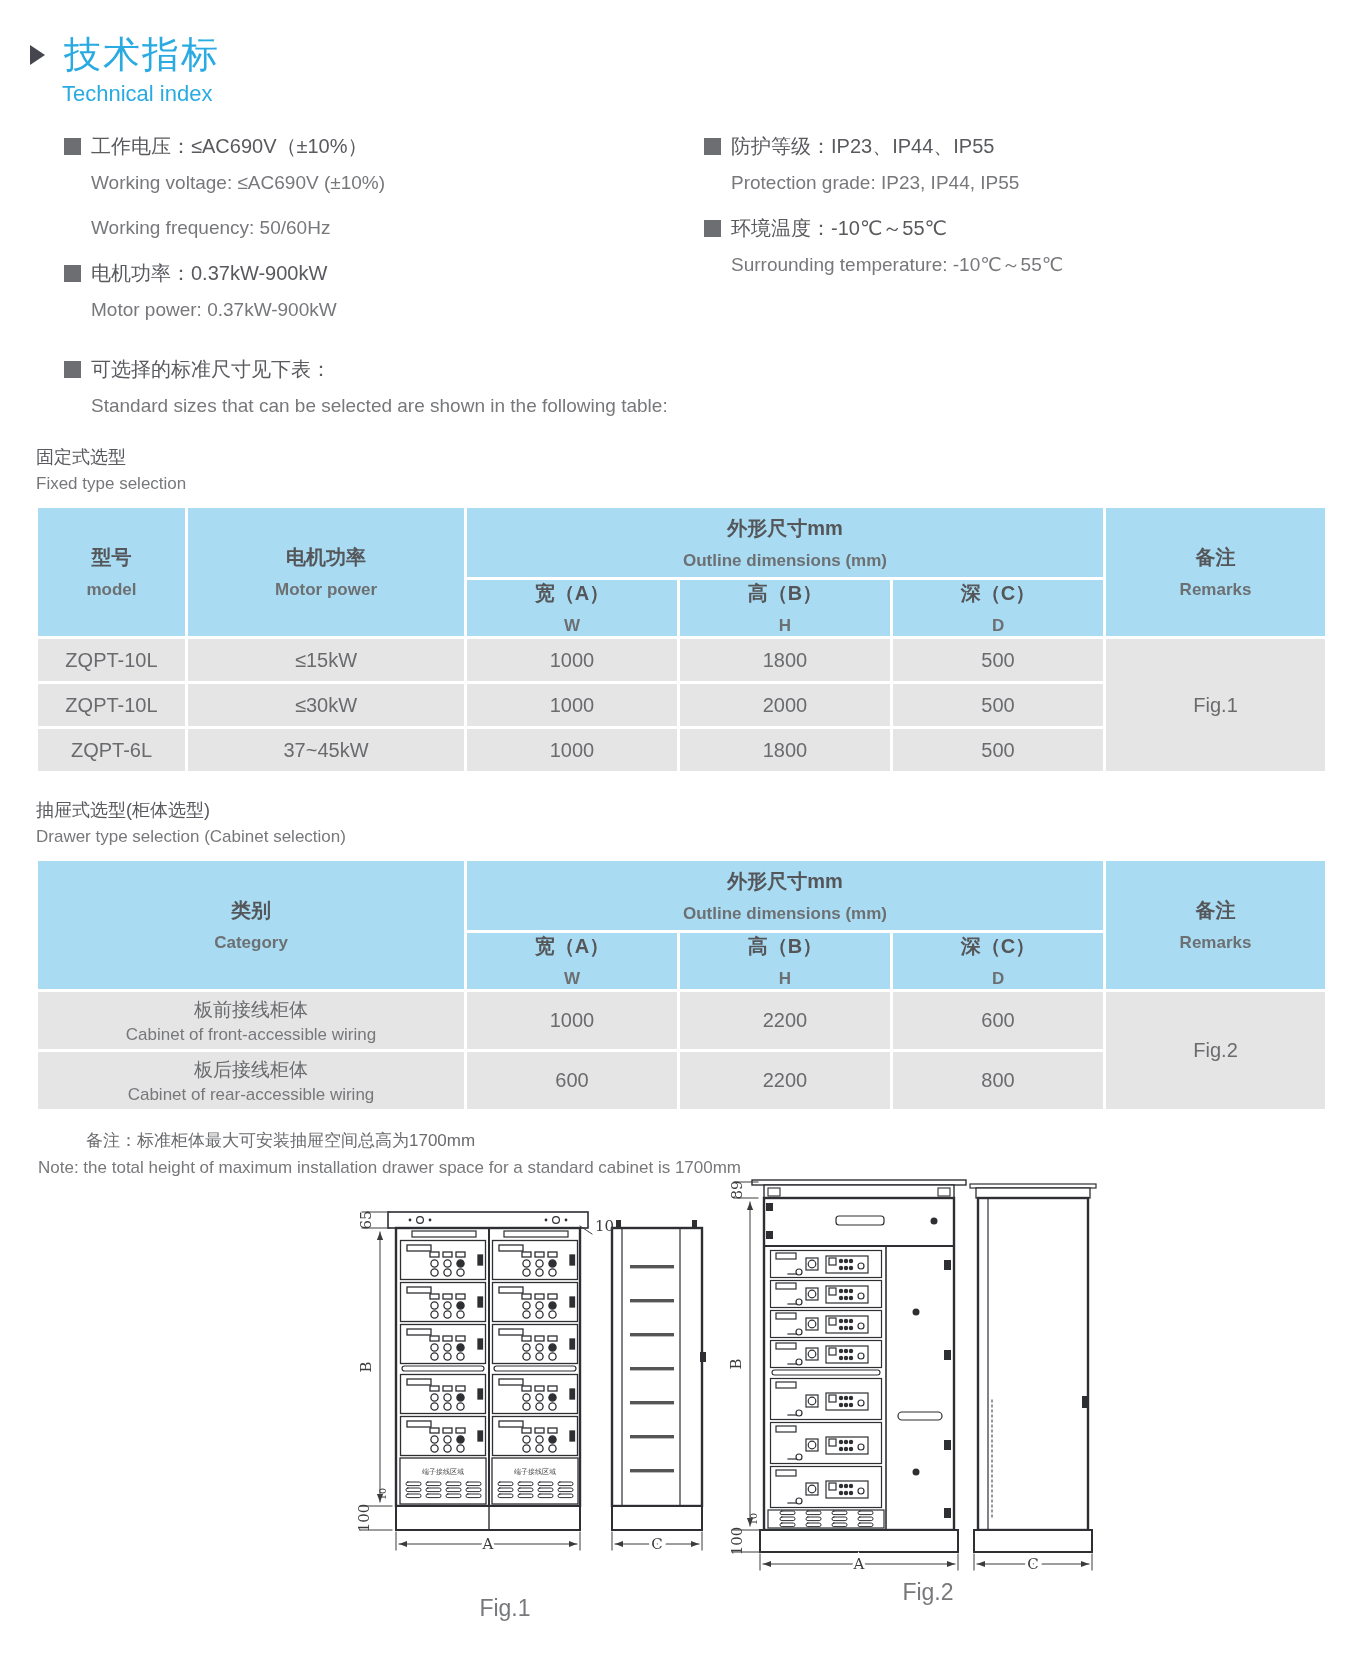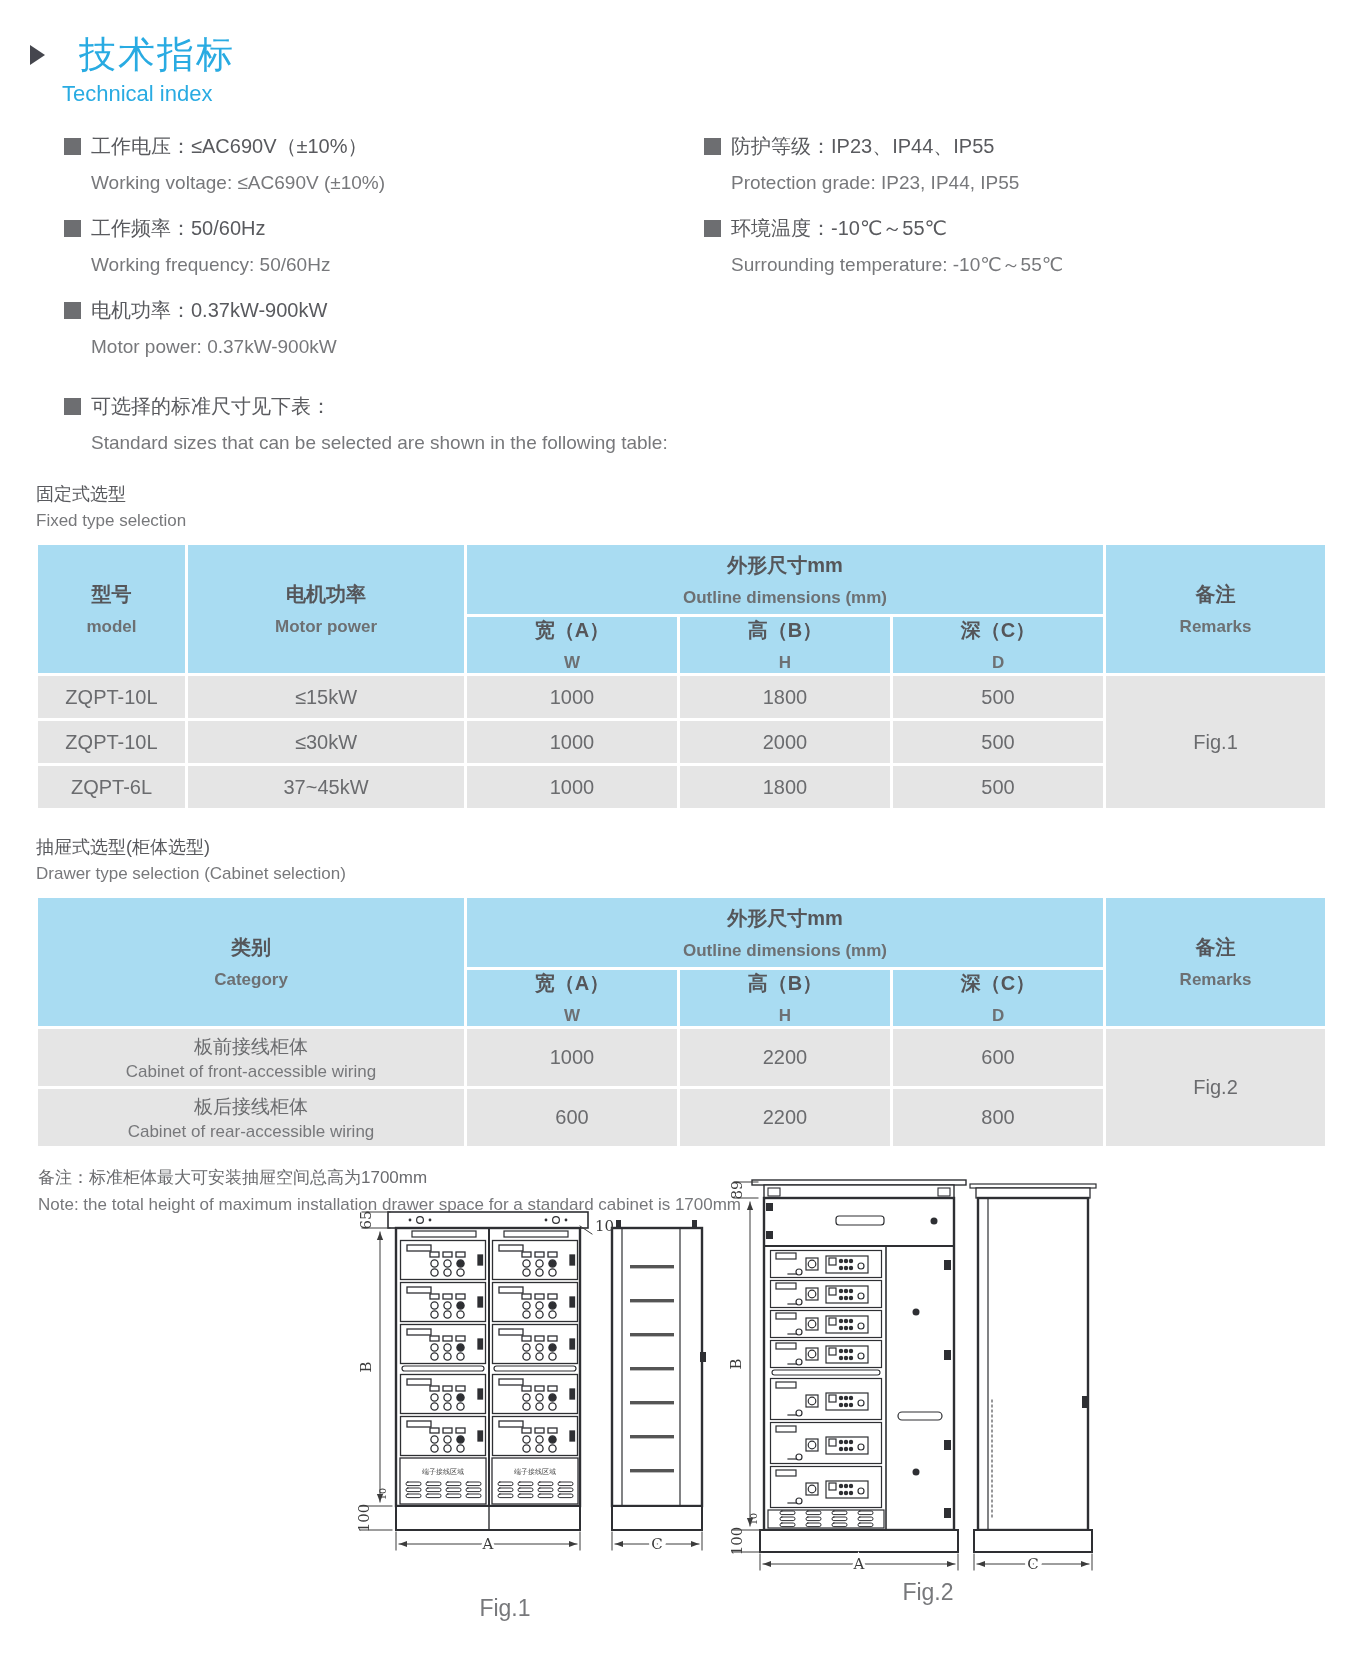--- a/index.html
+++ b/index.html
@@ -1,21 +1,21 @@
 <!DOCTYPE html>
 <html><head>
 <meta charset="utf-8">
 <style>
   html,body{margin:0;padding:0;background:#fff;}
   body{width:1357px;height:1660px;position:relative;overflow:hidden;
        font-family:"Liberation Sans","DejaVu Sans",sans-serif;}
   .page{position:relative;width:1357px;height:1660px;}
 
   
-  .title-row{display:flex;align-items:center;gap:34px;padding:36px 0 0 30px;}
+  .title-row{display:flex;align-items:center;gap:19px;padding:36px 0 0 30px;}
   .tri{width:0;height:0;border-left:15px solid #45464e;border-top:10px solid transparent;
        border-bottom:10px solid transparent;}
   .page-title{font-size:37px;color:#29abe2;font-weight:500;letter-spacing:2px;line-height:1;}
   .page-subtitle{margin:8px 0 0 62px;font-size:22px;color:#29abe2;}
 
   
   .specs{display:grid;grid-template-columns:640px 1fr;margin:24px 0 0 64px;}
   .spec{margin-bottom:15px;}
   .zh-line{display:flex;align-items:center;font-size:20px;color:#595a5e;line-height:30px;}
   .bullet{width:17px;height:17px;background:#6d6e71;margin-right:10px;flex:none;}
@@ -37,21 +37,21 @@
   .ce{font-size:17px;color:#77787b;margin-top:2px;}
   #fixed-table thead tr:first-child{height:72px;}
   #fixed-table thead tr:last-child{height:58px;}
   #fixed-table tbody tr{height:45px;}
   #drawer-table thead tr:first-child{height:72px;}
   #drawer-table thead tr:last-child{height:58px;}
   #drawer-table tbody tr{height:60px;}
 
   
   .footnote{margin:15px 0 0 38px;line-height:27px;}
-  .fz{font-size:17px;color:#6a6b6e;}
+  .fz{font-size:17px;color:#6a6b6e;margin-left:48px;}
   .fe{font-size:17px;color:#77787b;}
 
   
   .drawings{position:absolute;top:1100px;left:0;width:1357px;height:560px;}
   .dim{font-size:15px;fill:#3c3c3c;font-family:"DejaVu Serif",serif;}
   .dimS{font-size:9.5px;fill:#3c3c3c;font-family:"DejaVu Serif",serif;}
   .halo{paint-order:stroke;stroke:#ffffff;stroke-width:6px;}
   .cap{font-family:"Liberation Sans",sans-serif;font-size:23px;fill:#77787b;}
   .panel-t{font-size:7px;fill:#444;font-family:"Liberation Sans",sans-serif;}
 </style>
@@ -69,24 +69,20 @@
   <div class="specs">
     <div>
       <div class="spec">
         <div class="zh-line">
             <span class="bullet"></span>
             <span>工作电压：≤AC690V（±10%）</span>
           </div>
         <div class="en-line">Working voltage: ≤AC690V (±10%)</div>
       </div>
       <div class="spec">
-        <div class="zh-line">
-            <span class="bullet"></span>
-            <span>工作频率：50/60Hz</span>
-          </div>
         <div class="en-line">Working frequency: 50/60Hz</div>
       </div>
       <div class="spec">
         <div class="zh-line">
             <span class="bullet"></span>
             <span>电机功率：0.37kW-900kW</span>
           </div>
         <div class="en-line">Motor power: 0.37kW-900kW</div>
       </div>
     </div>

